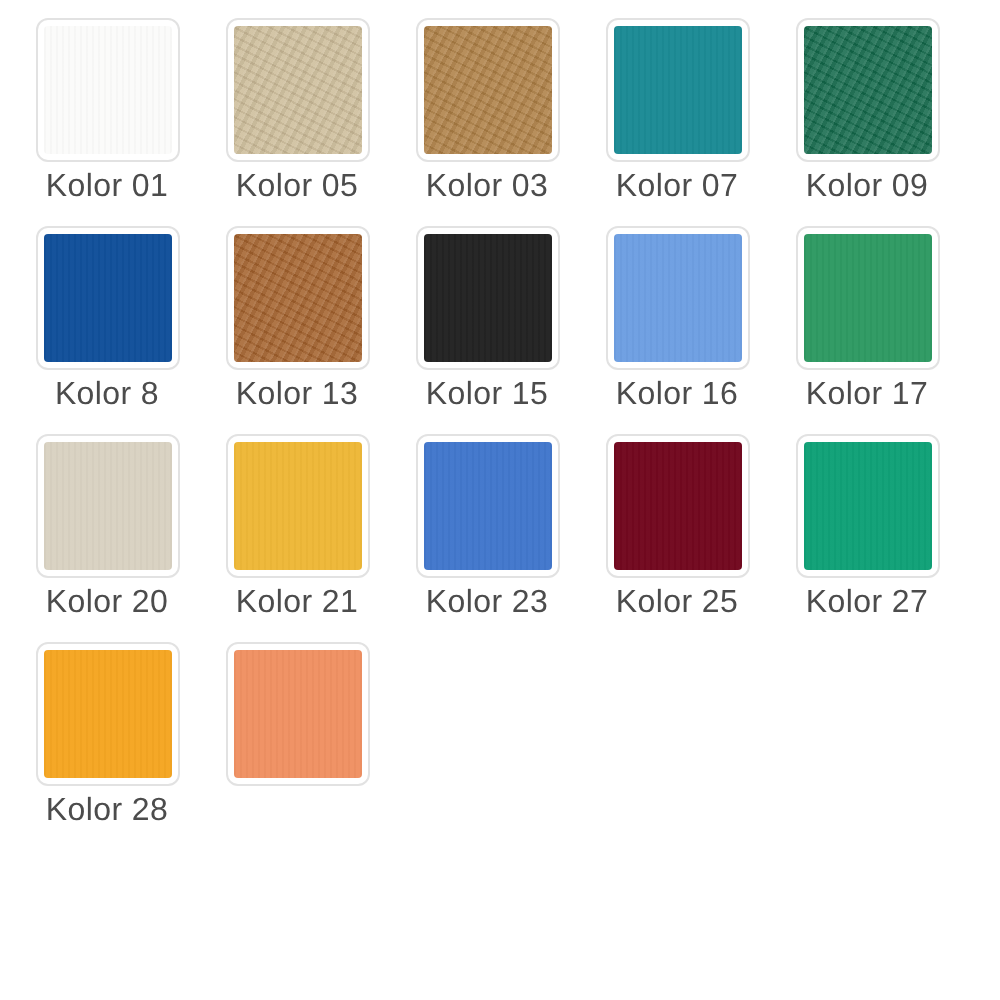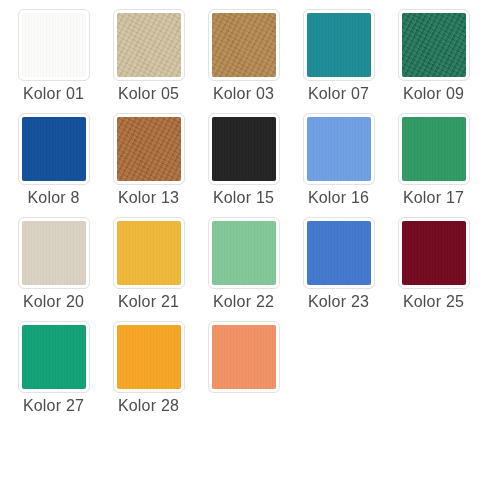--- a/index.html
+++ b/index.html
@@ -162,26 +162,20 @@
         <div class="swatch-label">Kolor 20</div>
       </div>
       <div class="swatch-cell">
         <div class="swatch-card">
           <div class="swatch-chip subtle" title="Kolor 21" style="background-color: rgb(238, 184, 56);"></div>
         </div>
         <div class="swatch-label">Kolor 21</div>
       </div>
       <div class="swatch-cell">
         <div class="swatch-card">
-          <div class="swatch-chip subtle" title="Kolor 22" style="background-color: rgb(130, 199, 151);"></div>
-        </div>
-        <div class="swatch-label">Kolor 22</div>
-      </div>
-      <div class="swatch-cell">
-        <div class="swatch-card">
           <div class="swatch-chip subtle" title="Kolor 23" style="background-color: rgb(66, 119, 204);"></div>
         </div>
         <div class="swatch-label">Kolor 23</div>
       </div>
       <div class="swatch-cell">
         <div class="swatch-card">
           <div class="swatch-chip subtle" title="Kolor 25" style="background-color: rgb(114, 8, 31);"></div>
         </div>
         <div class="swatch-label">Kolor 25</div>
       </div>

